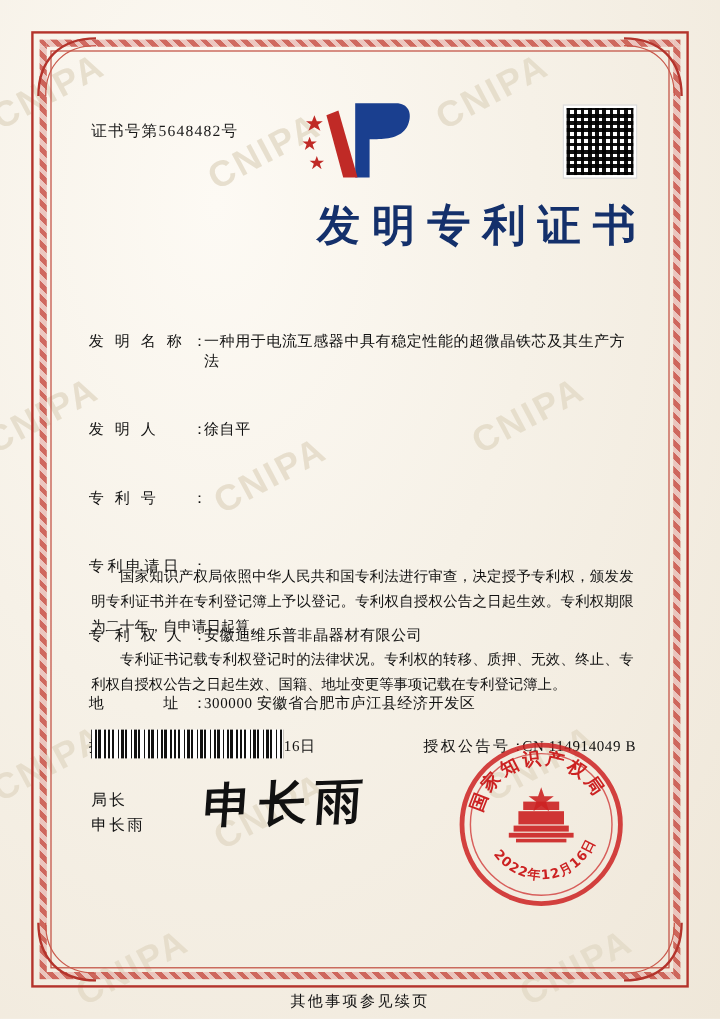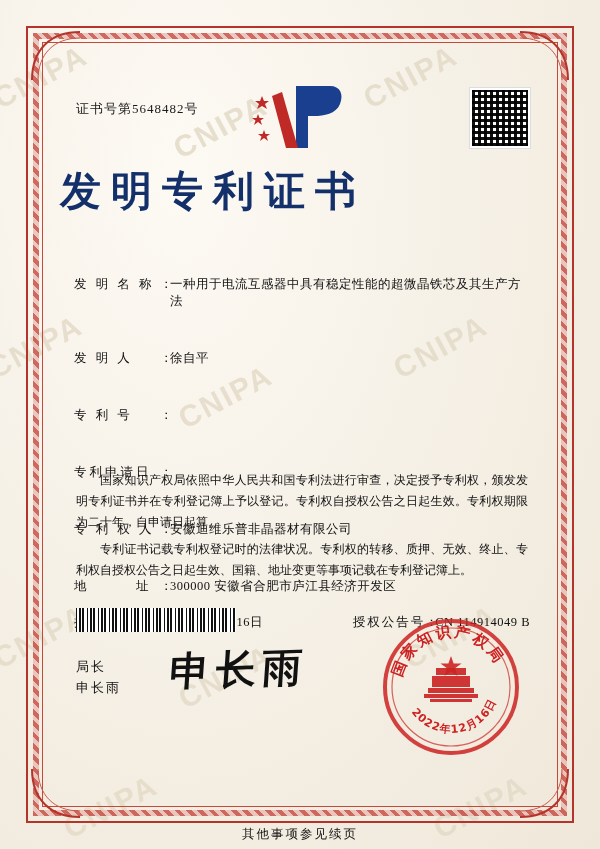--- a/index.html
+++ b/index.html
@@ -67,22 +67,22 @@
     background-blend-mode:multiply;
     border:2px solid #fff;
     outline:1px solid #ddd;
   }
   .logo{
     position:absolute;left:50%;top:22px;transform:translateX(-50%);
     width:96px;height:70px;
   }
   .title{
     position:absolute;left:0;right:0;top:104px;
-    text-align:left;
-    font-size:41px;
+    text-align:right;
+    font-size:36px;
     letter-spacing:10px;
     color:#14306b;
     font-weight:bold;
     font-family:"DejaVu Serif", serif;
   }
   .fields{
     position:absolute;left:14px;right:10px;top:176px;
     font-size:12.5px;color:#111;
   }
   .row{

